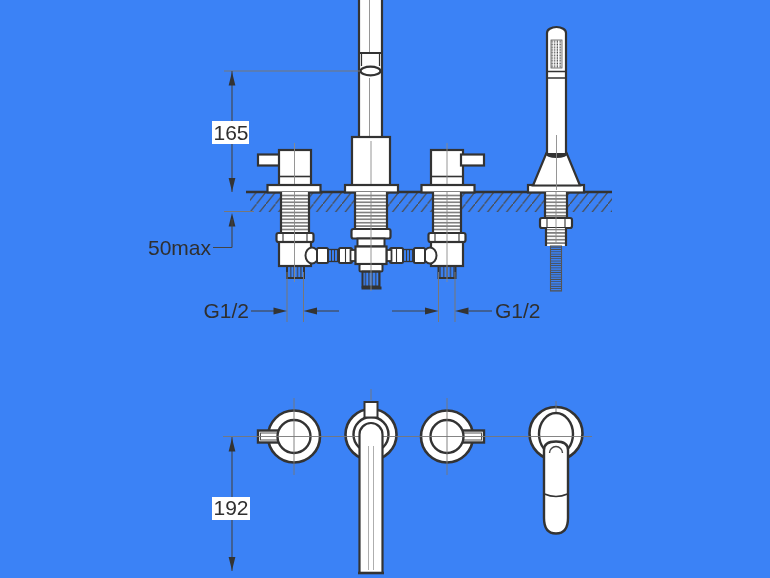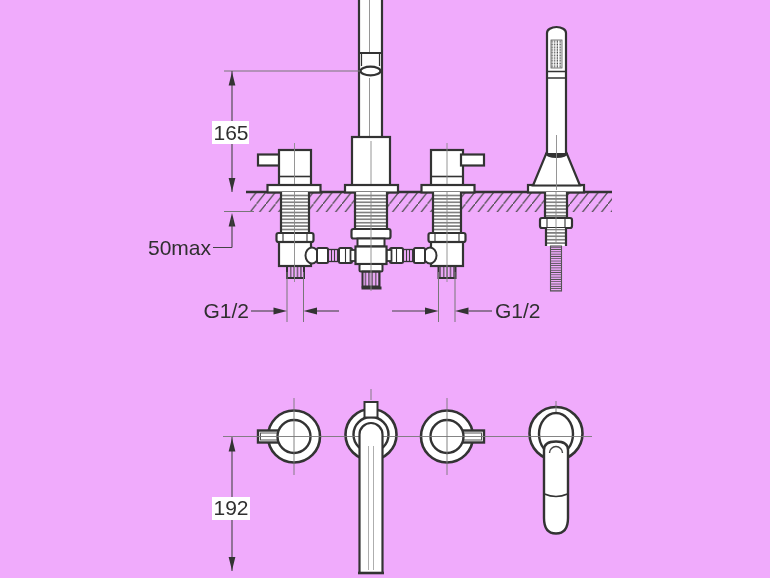--- a/index.html
+++ b/index.html
@@ -1,19 +1,19 @@
 <!DOCTYPE html>
 <html><head>
 <meta charset="utf-8">
 <style>
   html,body{margin:0;padding:0;background:#ffffff;}
   .canvas{
     position:relative;
     width:770px;height:578px;
-    background:#f0abfc;
+    background:#3b82f6;
     overflow:hidden;
     font-family:"Liberation Sans","DejaVu Sans",sans-serif;
   }
   svg{display:block;}
   text{
     font-family:"Liberation Sans","DejaVu Sans",sans-serif;
     font-size:21px;
     fill:#2f2f2f;
   }
 </style>

